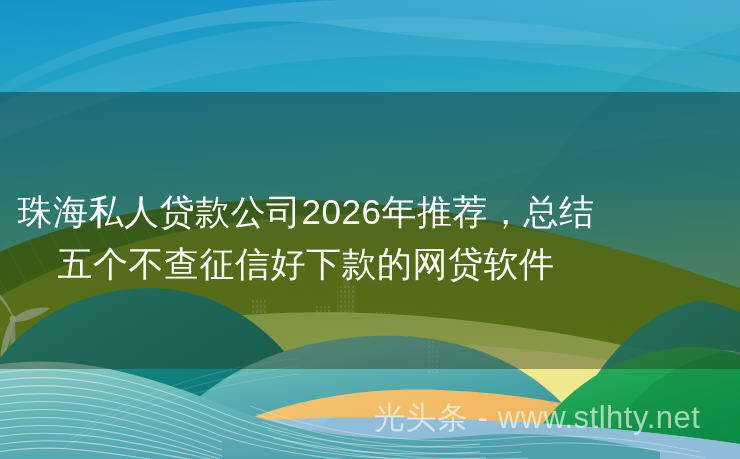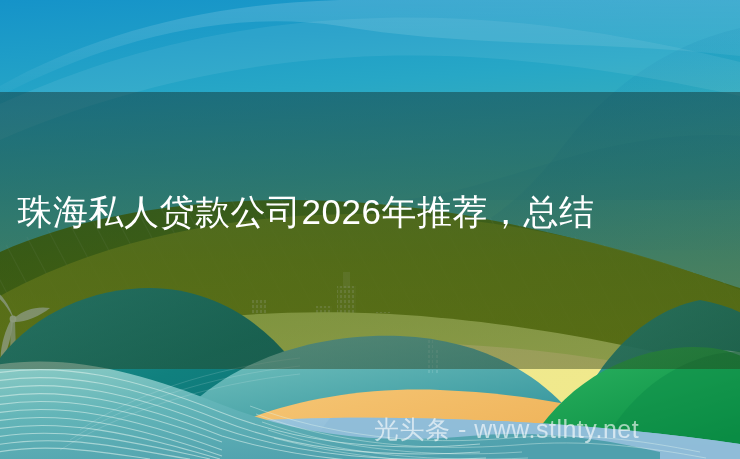--- a/index.html
+++ b/index.html
@@ -46,24 +46,24 @@
     font-size: 35px;
     line-height: 52px;
     letter-spacing: 0.5px;
     font-weight: 400;
     white-space: pre;
   }
   
   #watermark {
     position: absolute;
     left: 374px;
-    top: 413px;
+    top: 402px;
     width: 360px;
     color: rgba(255,255,255,0.62);
-    font-size: 25px;
+    font-size: 31px;
     line-height: 32px;
     letter-spacing: 0.5px;
     white-space: nowrap;
   }
 </style>
 </head>
 <body>
 
 <div id="stage">
 
@@ -268,17 +268,17 @@
       <g opacity="0.30">
         <rect x="428" y="340" width="5" height="34" fill="url(#pWin)"></rect>
         <rect x="436" y="350" width="4" height="24" fill="url(#pWin)"></rect>
       </g>
 
     </g>
   </svg>
 
   <div id="overlay-band"></div>
 
-  <div id="headline"><span>珠海私人贷款公司2026年推荐，总结</span><br></div>
+  <div id="headline"><span>珠海私人贷款公司2026年推荐，总结</span><br><span>五个不查征信好下款的网贷软件</span></div>
 
   <div id="watermark">光头条 - www.stlhty.net</div>
 
 </div>
 
 </body></html>

